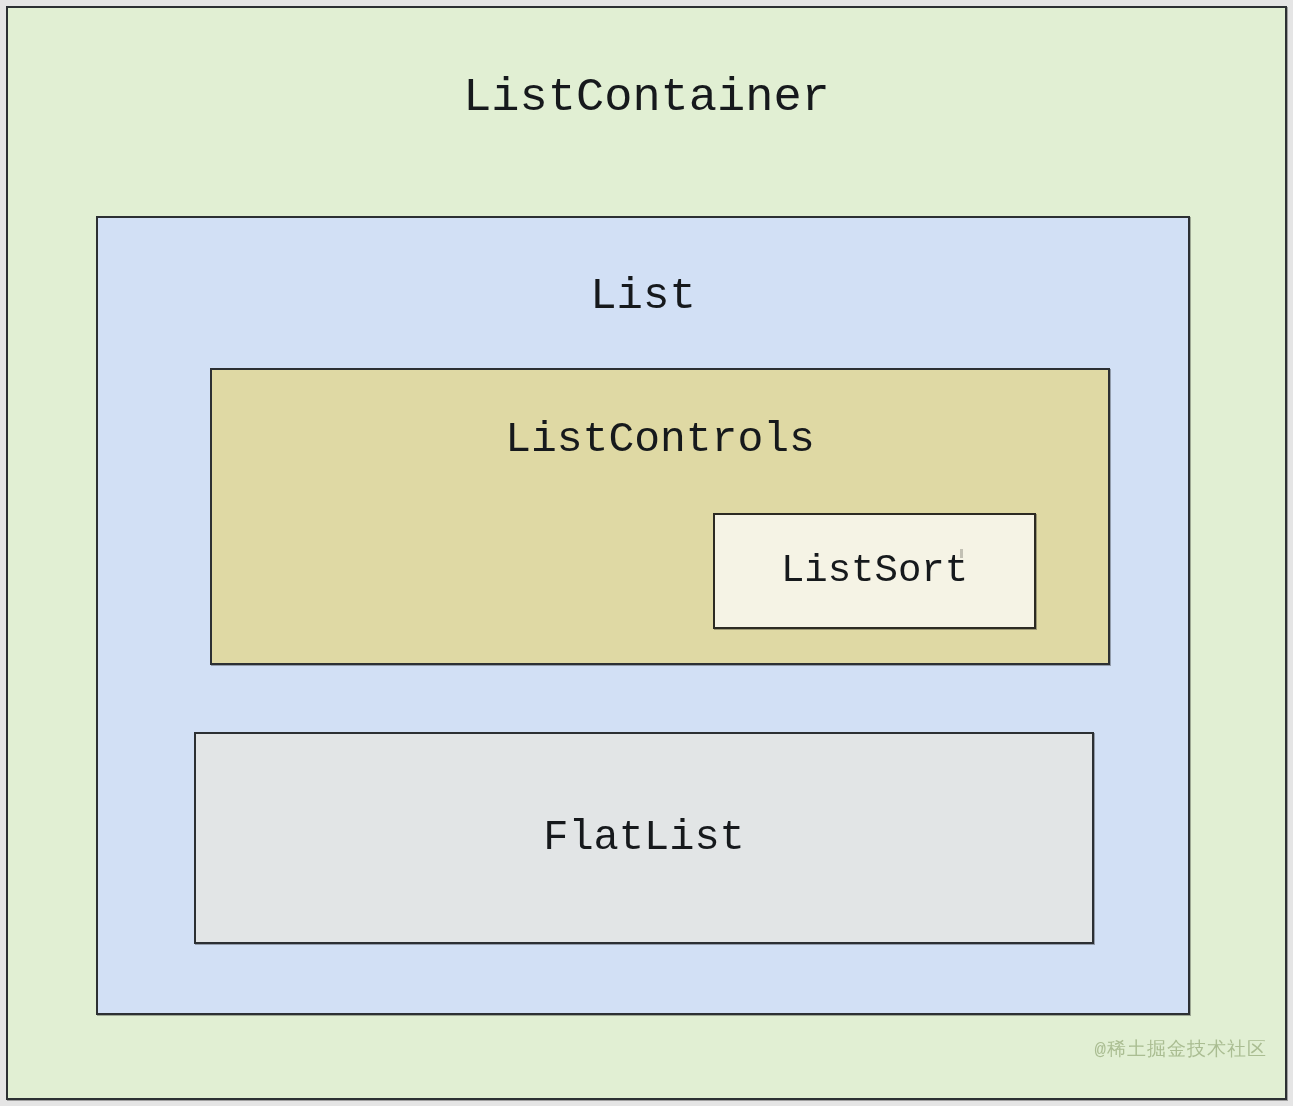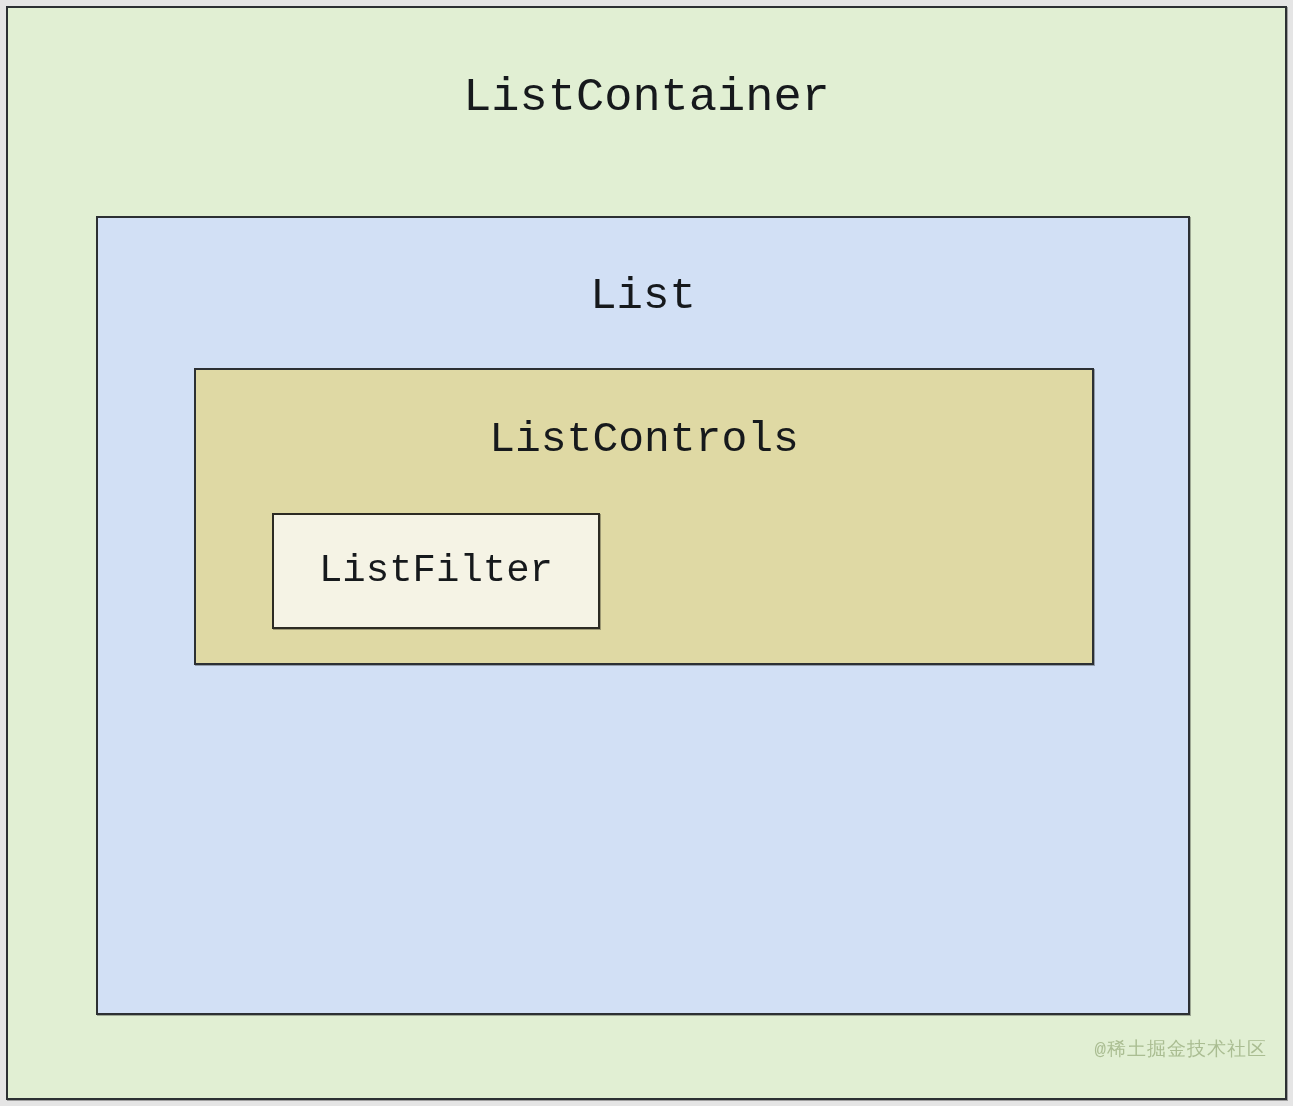--- a/index.html
+++ b/index.html
@@ -57,21 +57,21 @@
     height: 799px;
     background: #d2e0f5;
   }
   #list-box-label {
     top: 56px;
     font-size: 44px;
   }
 
   
   #list-controls-box {
-    left: 96px;
+    left: 112px;
     top: 150px;
     width: 900px;
     height: 297px;
     background: #dfd9a4;
   }
   #list-controls-label {
     top: 48px;
     font-size: 43px;
   }
 
@@ -155,27 +155,31 @@
     <div class="box-label" id="list-container-label">ListContainer</div>
 
     <div class="box" id="list-box">
 
       <div class="box-label" id="list-box-label">List</div>
 
       <div class="box" id="list-controls-box">
 
         <div class="box-label" id="list-controls-label">ListControls</div>
 
-        <div class="leaf-box" id="list-filter-box">
-          <span class="leaf-label">ListFilter</span>
+
+        <div class="leaf-box" id="list-sort-box">
+          <span class="leaf-label">ListSort</span>
+          <span id="list-sort-artifact"></span>
         </div>
-
 
       </div>
 
+      <div class="box" id="flat-list-box">
+        <span id="flat-list-label">FlatList</span>
+      </div>
 
     </div>
 
     <div id="watermark">@稀土掘金技术社区</div>
 
   </div>
 
 </div>
 
 </body></html>

